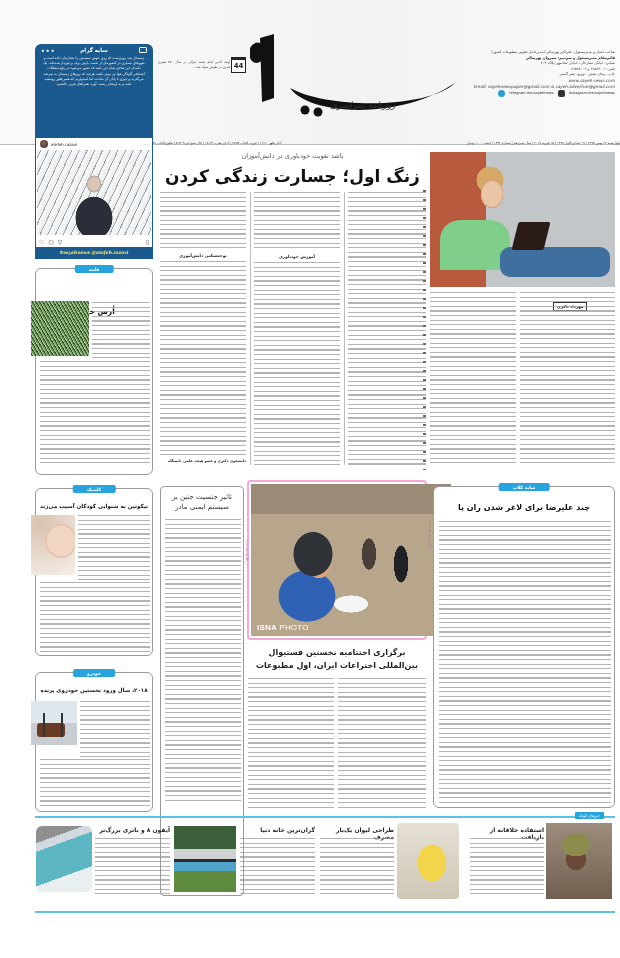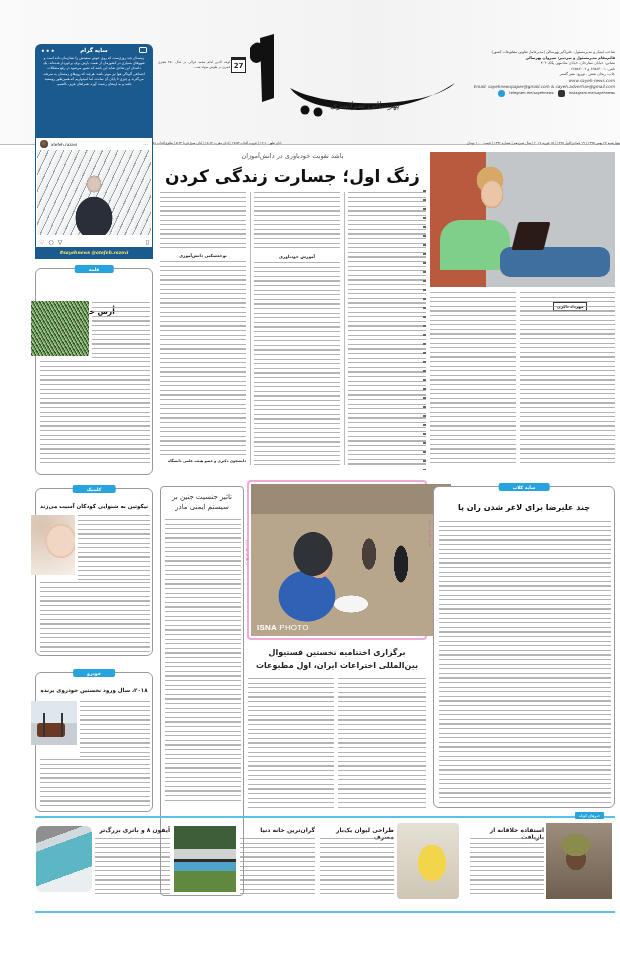--- a/index.html
+++ b/index.html
@@ -88,39 +88,39 @@
 
 <div class="abs masthead-bg"></div>
 
 <svg class="abs logo" viewBox="0 0 220 90">
   <path d="M10,10 L24,6 L24,70 L12,74 Z" fill="#111"></path>
   <path d="M40,60 C60,88 150,92 205,55 C180,80 80,82 40,60 Z" fill="#111"></path>
   <circle cx="55" cy="82" r="4.5" fill="#111"></circle>
   <circle cx="68" cy="84" r="4.5" fill="#111"></circle>
   <path d="M0,20 C6,10 16,14 14,28 C10,40 -4,36 0,20 Z" fill="#111"></path>
 </svg>
-<div class="abs tagline">پهرسالی سراسری</div>
+<div class="abs tagline">روزنامه سراسری</div>
 
 <div class="abs credits">
   <div>صاحب امتیاز و مدیرمسئول: علی‌اکبر پهرسالی (مدیرعامل تعاونی مطبوعات کشور)</div>
   <div class="strong">قائم‌مقام مدیرمسئول و سردبیر: سیروان پهرسالی</div>
   <div>نشانی: خیابان ستارخان، خیابان شادمهر، پلاک ۴۰۳</div>
   <div>تلفن: ۶۶۵۸۳۰۰۱ و ۶۶۵۸۳۰۰۲</div>
   <div>چاپ: ریحان نقش  -  توزیع: نشر گستر</div>
   <div class="url">www.sayeh-news.com</div>
   <div class="url">Email: sayehnewspaper@gmail.com &amp; sayeh.advertise@gmail.com</div>
   <div class="tg-row">
     <span class="tg-icon"></span>
     <span>telegram.me/sayehnews</span>
     <span class="ig-icon"></span>
     <span>Instagram.me/sayehnews</span>
   </div>
 </div>
 
-<div class="abs calendar-box"><span>27</span></div>
+<div class="abs calendar-box"><span>44</span></div>
 <div class="abs calendar-text txt" style="left:158px; top:60px; width:72px; height:76px;"><span>اوحد الدین امام محمد غزالی در سال ۴۵۰ هجری قمری در طوس متولد شد...</span></div>
 
 <div class="abs dateline">
   <span>چهارشنبه ۲۷ بهمن ۱۳۹۵ | ۱۹ جمادی‌الاول ۱۴۳۸ | ۱۵ فوریه ۲۰۱۷ | سال سیزدهم | شماره ۱۳۴۲ | قیمت ۱۰۰۰ تومان</span>
   <span>اذان ظهر ۱۲:۱۰ | غروب آفتاب ۱۷:۵۴ | اذان مغرب ۱۸:۱۳ | اذان صبح فردا ۵:۲۳ | طلوع آفتاب ۶:۵۱</span>
 </div>
 
 <div class="abs sg-card">
   <span class="sg-dots">•••</span>
   <span class="sg-inbox"></span>

